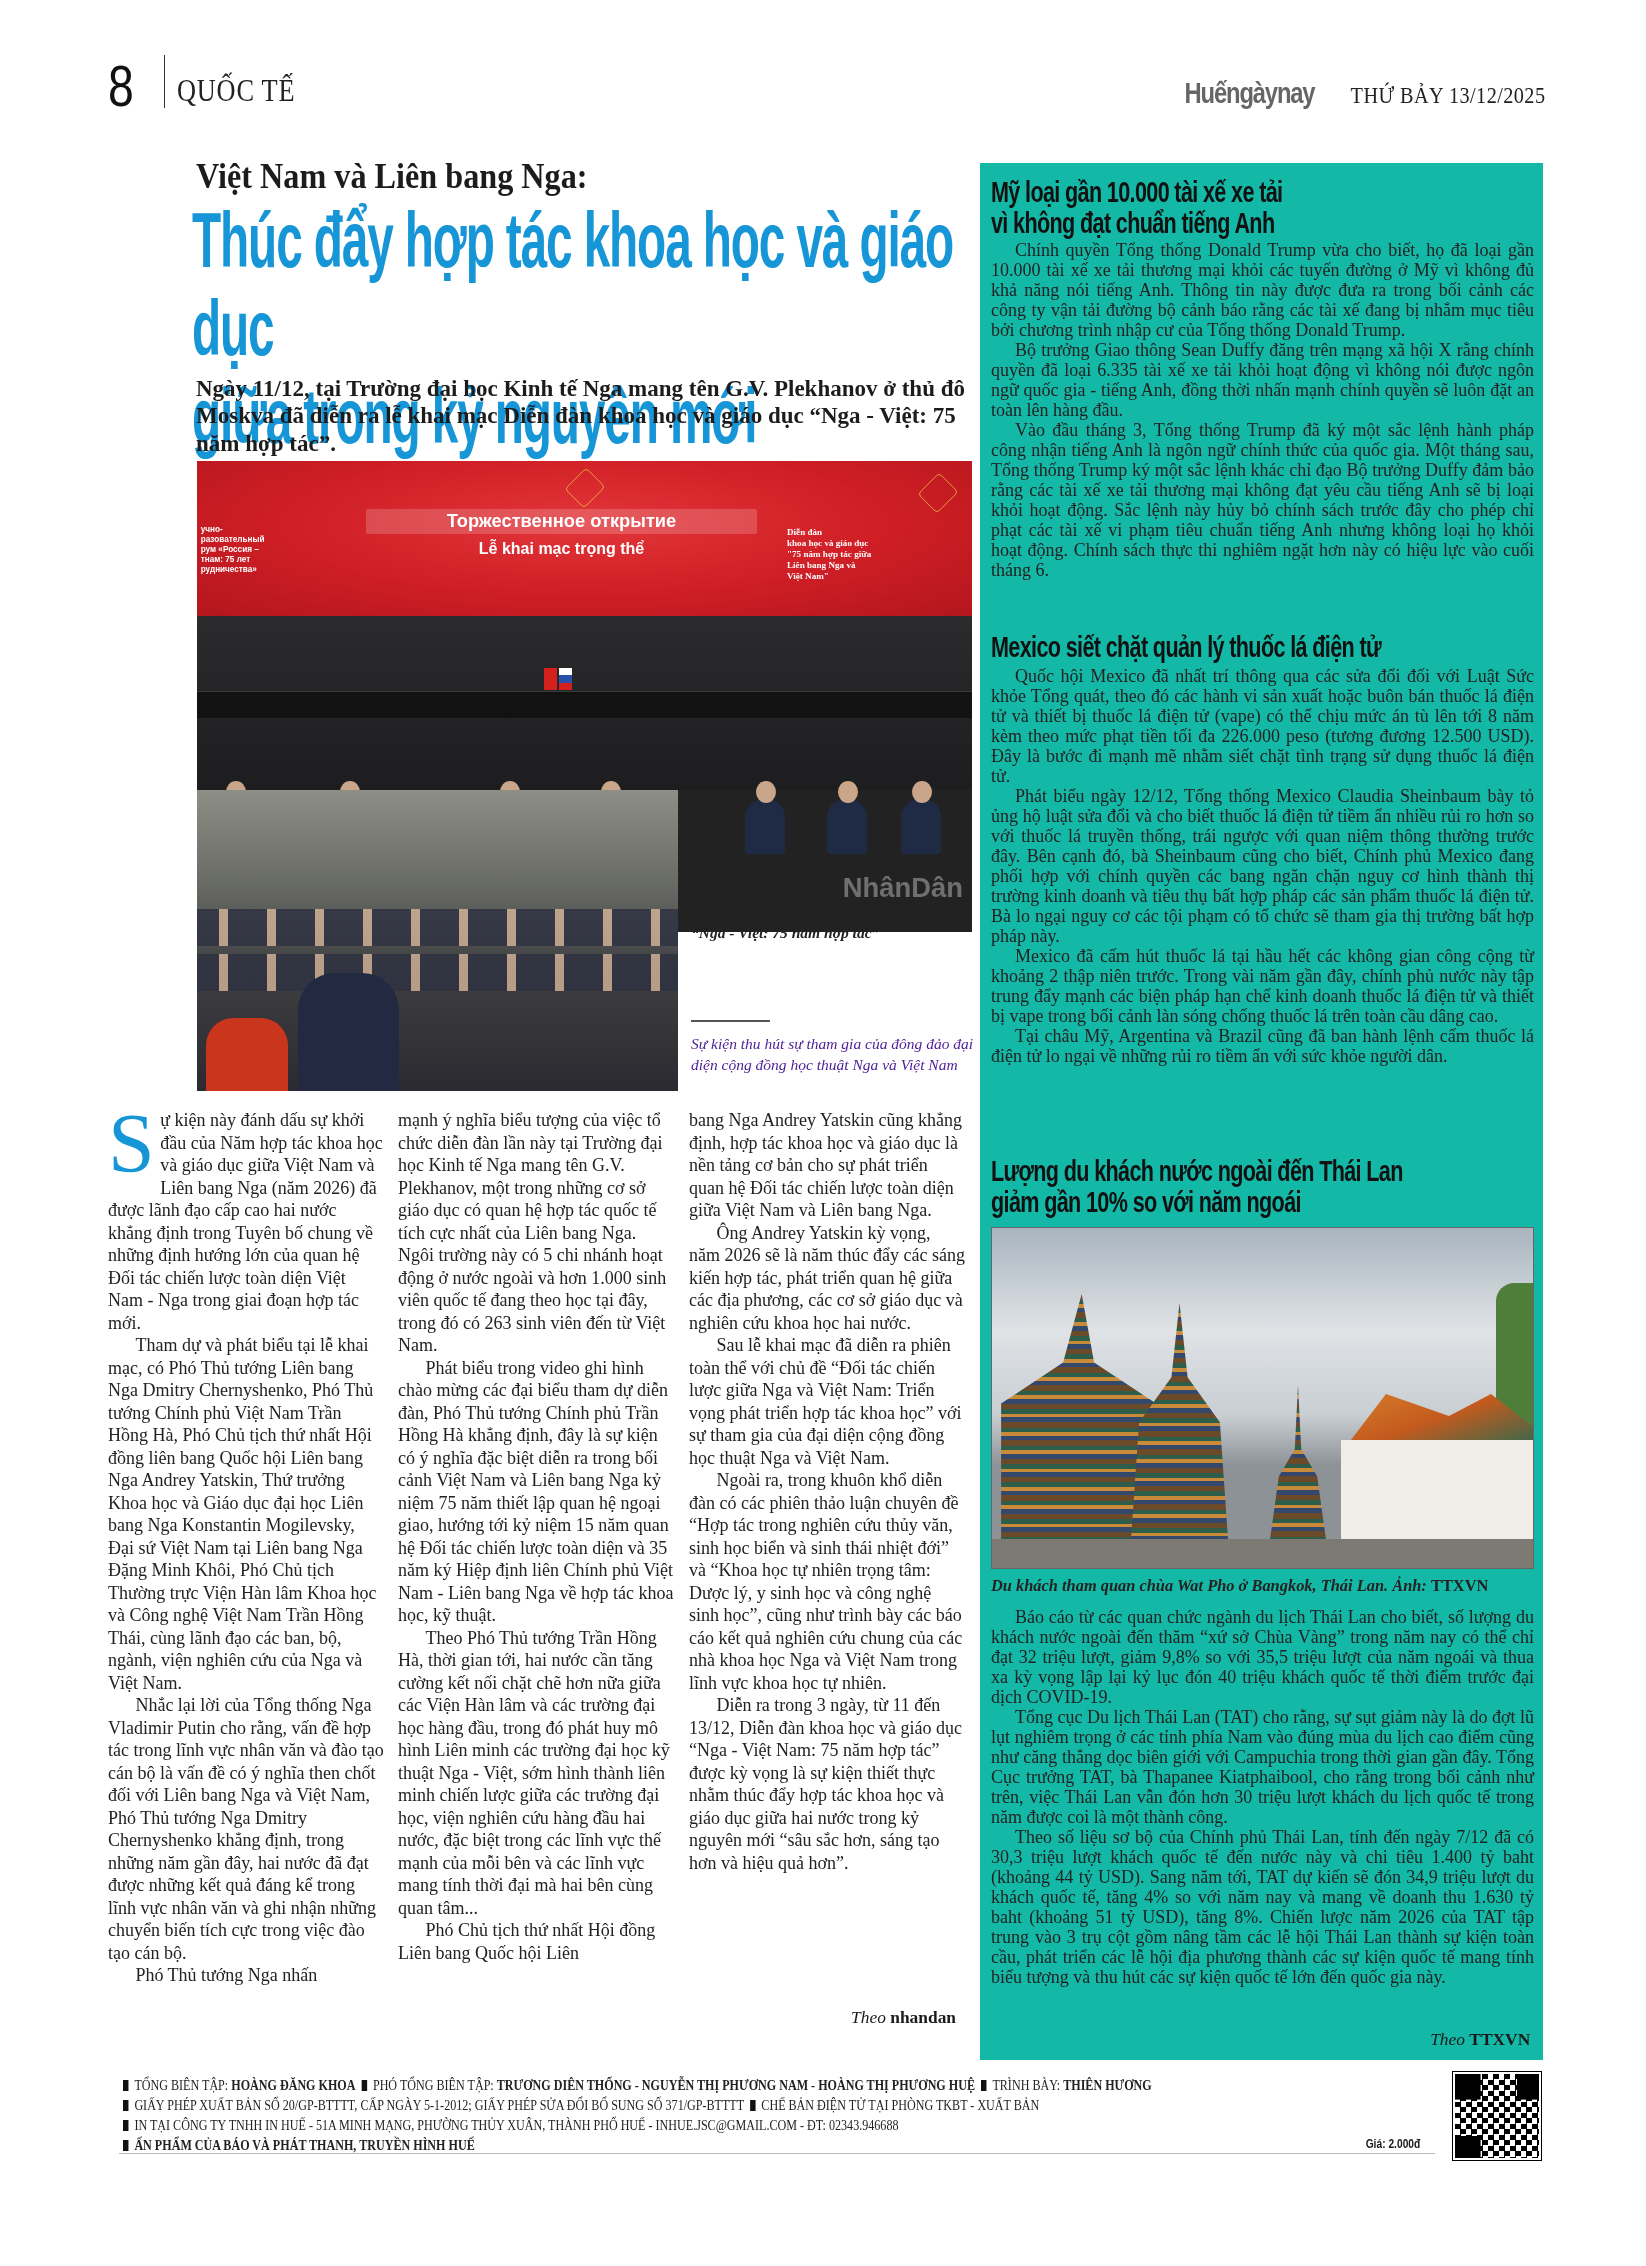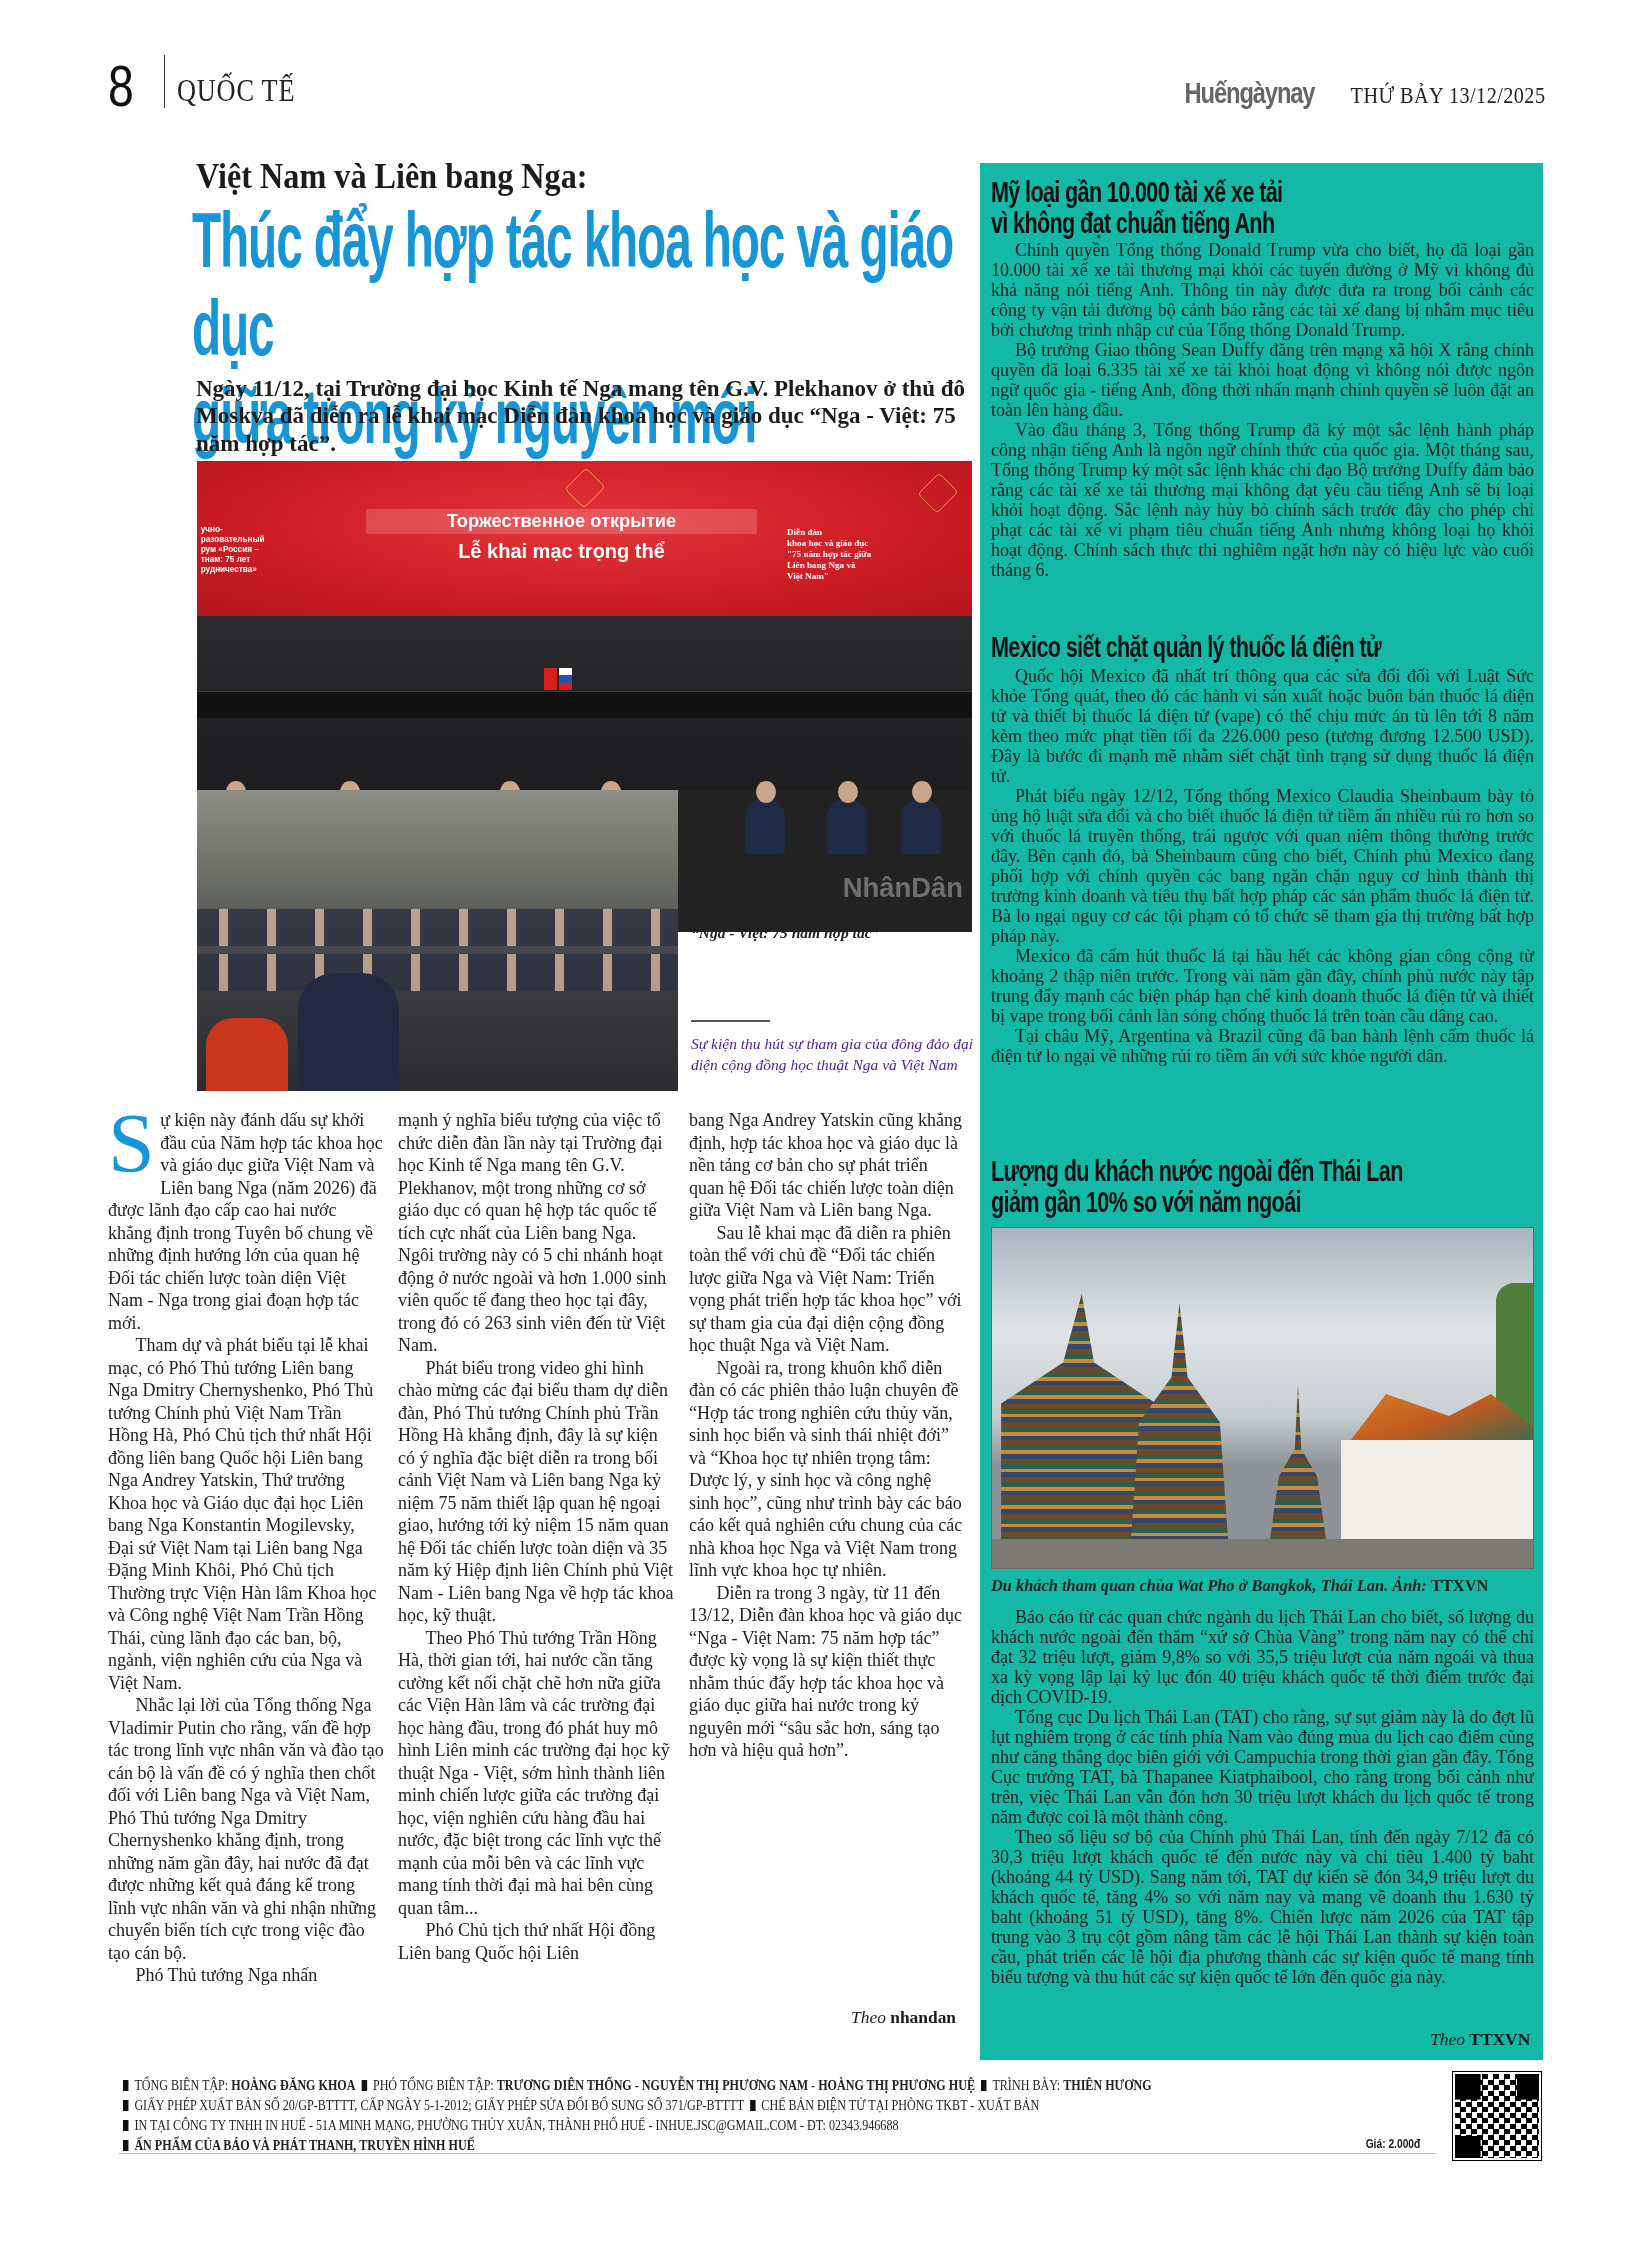--- a/index.html
+++ b/index.html
@@ -17,21 +17,21 @@
   
   .kicker { position: absolute; left: 196px; top: 157px; font-size: 35px; font-weight: bold; color: #1c1c1c; transform: scaleX(0.92); transform-origin: left top; }
   .headline { position: absolute; left: 192px; top: 196px; width: 804px; font-family: "Liberation Sans", sans-serif; font-weight: bold; font-size: 77px; line-height: 88px; color: #1696d6; letter-spacing: -1.8px; transform: scaleX(0.62); transform-origin: left top; width: 1297px; }
   .lead { position: absolute; left: 196px; top: 375px; width: 777px; font-size: 23px; line-height: 27.4px; font-weight: bold; color: #1c1c1c; }
 
   .photo-main { position: absolute; left: 197px; top: 461px; width: 775px; height: 630px; overflow: hidden; background: #222; }
   .photo-top { position: absolute; left: 0; top: 0; width: 775px; height: 471px; }
   .screen { position: absolute; left: 0; top: 0; width: 775px; height: 155px; background: radial-gradient(ellipse at 50% 40%, #e2363a 0%, #cf1e25 55%, #b3161d 100%); }
   .screen-banner { position: absolute; left: 169px; top: 48px; width: 391px; height: 25px; background: rgba(255,255,255,0.18); border-radius: 1.8px; }
   .screen-ru { position: absolute; left: 169px; top: 49px; width: 391px; text-align: center; color: #fff; font-family: "Liberation Sans", sans-serif; font-weight: bold; font-size: 18.3px; }
-  .screen-vi { position: absolute; left: 169px; top: 79px; width: 391px; text-align: center; color: #fff; font-family: "Liberation Sans", sans-serif; font-weight: bold; font-size: 20px; }
+  .screen-vi { position: absolute; left: 169px; top: 79px; width: 391px; text-align: center; color: #fff; font-family: "Liberation Sans", sans-serif; font-weight: bold; font-size: 16px; }
   .screen-emblem { position: absolute; left: 369px; top: 5.5px; width: 38px; height: 42px; border: 1.8px solid #f2c04a; transform: rotate(45deg) scale(0.72); border-radius: 5.5px; }
   .screen-emblem2 { position: absolute; left: 722px; top: 11px; width: 38px; height: 42px; border: 1.8px solid #f2c04a; transform: rotate(45deg) scale(0.72); border-radius: 5.5px; }
   .screen-left { position: absolute; left: 3.7px; top: 64px; color: #fff; font-family: "Liberation Sans", sans-serif; font-size: 8.2px; font-weight: bold; line-height: 10px; white-space: pre; }
   .screen-right { position: absolute; left: 590px; top: 66px; width: 128px; text-align: left; color: #fff; font-family: Liberation Serif, serif; font-size: 9.1px; font-weight: bold; line-height: 11px; white-space: pre; }
   .stage { position: absolute; left: 0; top: 155px; width: 775px; height: 174px; background: linear-gradient(#2b2b2d, #1d1d1f); }
   .table { position: absolute; left: 0; top: 230px; width: 775px; height: 27.4px; background: #121212; border-top: 1.8px solid #3a3a3a; }
   .person { position: absolute; top: 183px; width: 40px; height: 55px; background: #1f2a44; border-radius: 18.3px 18.3px 3.7px 3.7px; }
   .person::before { content: ""; position: absolute; left: 11px; top: -18.3px; width: 20px; height: 22px; background: #c9a58a; border-radius: 50%; }
   .flag-vn { position: absolute; left: 347px; top: 207px; width: 12.8px; height: 22px; background: #d4211d; }
   .flag-ru { position: absolute; left: 362px; top: 207px; width: 12.8px; height: 22px; background: linear-gradient(#fff 0 33%, #2a4fa8 33% 66%, #d4211d 66%); }
@@ -153,20 +153,21 @@
   <p>Phó Thủ tướng Nga nhấn</p>
 </div>
 <div class="body-col col2">
   <p class="first">mạnh ý nghĩa biểu tượng của việc tổ chức diễn đàn lần này tại Trường đại học Kinh tế Nga mang tên G.V. Plekhanov, một trong những cơ sở giáo dục có quan hệ hợp tác quốc tế tích cực nhất của Liên bang Nga. Ngôi trường này có 5 chi nhánh hoạt động ở nước ngoài và hơn 1.000 sinh viên quốc tế đang theo học tại đây, trong đó có 263 sinh viên đến từ Việt Nam.</p>
   <p>Phát biểu trong video ghi hình chào mừng các đại biểu tham dự diễn đàn, Phó Thủ tướng Chính phủ Trần Hồng Hà khẳng định, đây là sự kiện có ý nghĩa đặc biệt diễn ra trong bối cảnh Việt Nam và Liên bang Nga kỷ niệm 75 năm thiết lập quan hệ ngoại giao, hướng tới kỷ niệm 15 năm quan hệ Đối tác chiến lược toàn diện và 35 năm ký Hiệp định liên Chính phủ Việt Nam - Liên bang Nga về hợp tác khoa học, kỹ thuật.</p>
   <p>Theo Phó Thủ tướng Trần Hồng Hà, thời gian tới, hai nước cần tăng cường kết nối chặt chẽ hơn nữa giữa các Viện Hàn lâm và các trường đại học hàng đầu, trong đó phát huy mô hình Liên minh các trường đại học kỹ thuật Nga - Việt, sớm hình thành liên minh chiến lược giữa các trường đại học, viện nghiên cứu hàng đầu hai nước, đặc biệt trong các lĩnh vực thế mạnh của mỗi bên và các lĩnh vực mang tính thời đại mà hai bên cùng quan tâm...</p>
   <p>Phó Chủ tịch thứ nhất Hội đồng Liên bang Quốc hội Liên</p>
 </div>
 <div class="body-col col3">
   <p class="first">bang Nga Andrey Yatskin cũng khẳng định, hợp tác khoa học và giáo dục là nền tảng cơ bản cho sự phát triển quan hệ Đối tác chiến lược toàn diện giữa Việt Nam và Liên bang Nga.</p>
+  <p>Ông Andrey Yatskin kỳ vọng, năm 2026 sẽ là năm thúc đẩy các sáng kiến hợp tác, phát triển quan hệ giữa các địa phương, các cơ sở giáo dục và nghiên cứu khoa học hai nước.</p>
   <p>Sau lễ khai mạc đã diễn ra phiên toàn thể với chủ đề “Đối tác chiến lược giữa Nga và Việt Nam: Triển vọng phát triển hợp tác khoa học” với sự tham gia của đại diện cộng đồng học thuật Nga và Việt Nam.</p>
   <p>Ngoài ra, trong khuôn khổ diễn đàn có các phiên thảo luận chuyên đề “Hợp tác trong nghiên cứu thủy văn, sinh học biển và sinh thái nhiệt đới” và “Khoa học tự nhiên trọng tâm: Dược lý, y sinh học và công nghệ sinh học”, cũng như trình bày các báo cáo kết quả nghiên cứu chung của các nhà khoa học Nga và Việt Nam trong lĩnh vực khoa học tự nhiên.</p>
   <p>Diễn ra trong 3 ngày, từ 11 đến 13/12, Diễn đàn khoa học và giáo dục “Nga - Việt Nam: 75 năm hợp tác” được kỳ vọng là sự kiện thiết thực nhằm thúc đẩy hợp tác khoa học và giáo dục giữa hai nước trong kỷ nguyên mới “sâu sắc hơn, sáng tạo hơn và hiệu quả hơn”.</p>
 </div>
 <div class="byline">
   <i>Theo</i>
   <b>nhandan</b>
 </div>
 
 <div class="sidebar">

